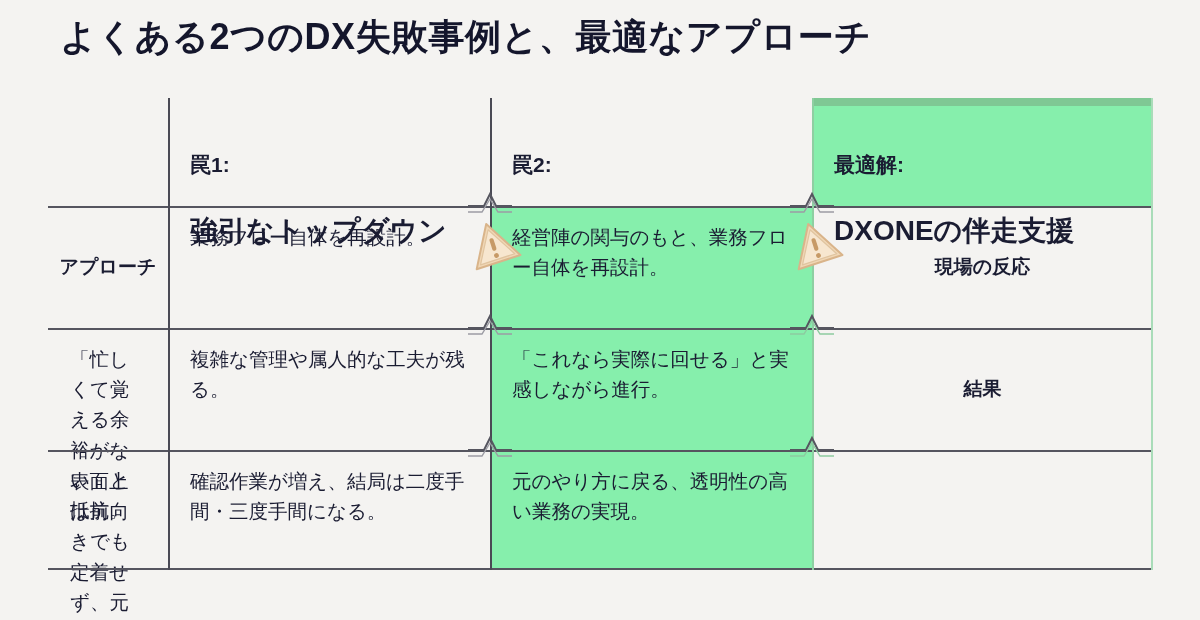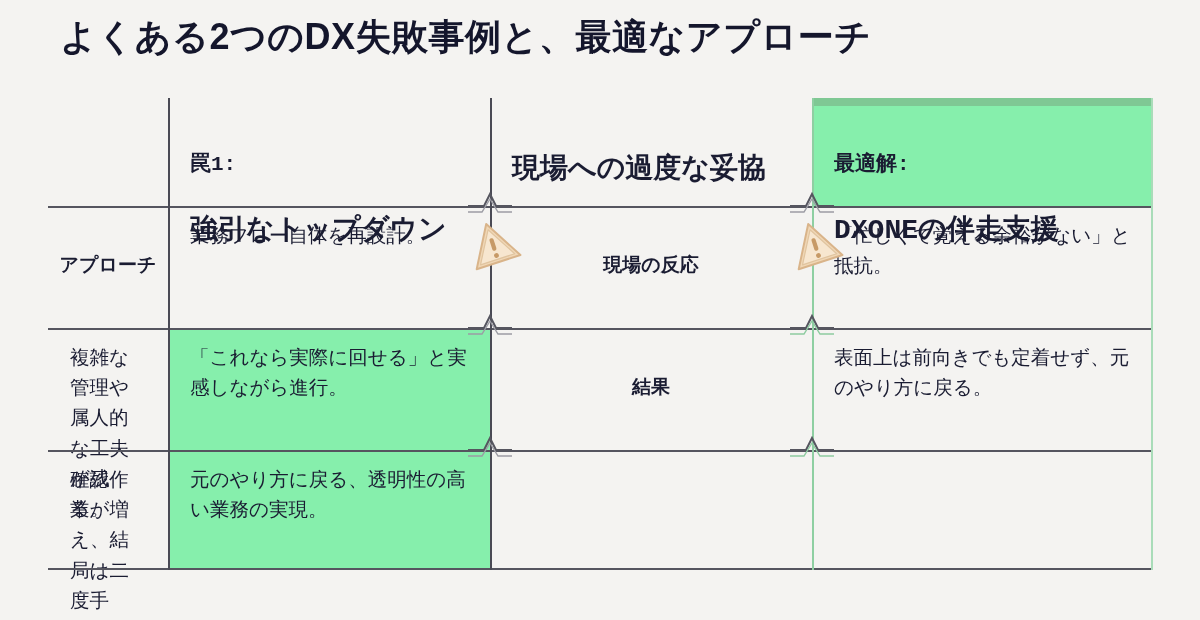--- a/index.html
+++ b/index.html
@@ -49,21 +49,20 @@
   
   .cell {
     position: relative;
     box-sizing: border-box;
     padding: 16px 22px 0 22px;
     font-size: 19.5px;
     line-height: 1.55;
     font-weight: 500;
     color: #1a1c32;
     white-space: pre-line;
-    font-family: Liberation Mono, monospace;
   }
 
   .rowlabel {
     display: flex;
     align-items: center;
     justify-content: center;
     padding: 0;
     font-size: 19px;
     font-weight: 600;
     color: #1a1c32;
@@ -172,30 +171,32 @@
   <div class="grid">
 
     <div class="cell corner"></div>
 
     <div class="cell head">
       <div>罠1:</div>
       <div class="line2">強引なトップダウン</div>
     </div>
 
     <div class="cell head">
+      <div>罠2:</div>
       <div class="line2">現場への過度な妥協</div>
     </div>
 
     <div class="cell head hl">
       <div>最適解:</div>
       <div class="line2">DXONEの伴走支援</div>
     </div>
 
     <div class="cell rowlabel">アプローチ</div>
     <div class="cell">業務フロー自体を再設計。</div>
+    <div class="cell hl">経営陣の関与のもと、業務フロー自体を再設計。</div>
 
     <div class="cell rowlabel">現場の反応</div>
     <div class="cell">「忙しくて覚える余裕がない」と抵抗。</div>
     <div class="cell">複雑な管理や属人的な工夫が残る。</div>
     <div class="cell hl">「これなら実際に回せる」と実感しながら進行。</div>
 
     <div class="cell rowlabel">結果</div>
     <div class="cell">表面上は前向きでも定着せず、元のやり方に戻る。</div>
     <div class="cell">確認作業が増え、結局は二度手間・三度手間になる。</div>
     <div class="cell hl">元のやり方に戻る、透明性の高い業務の実現。</div>

